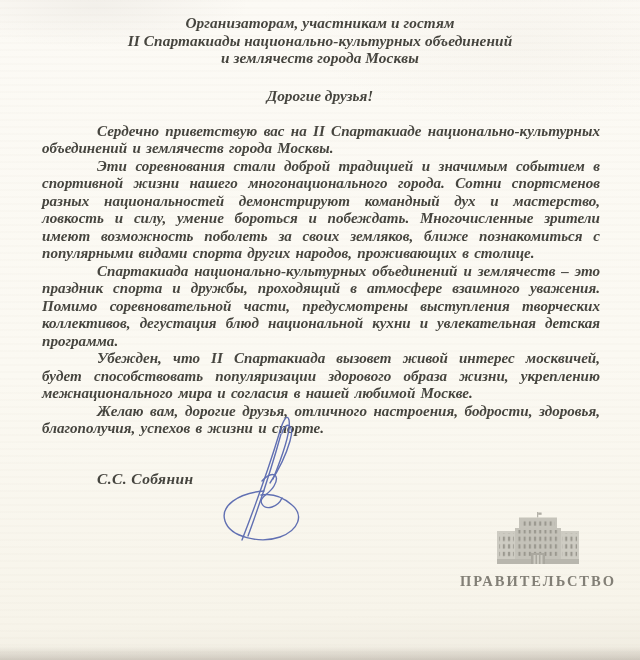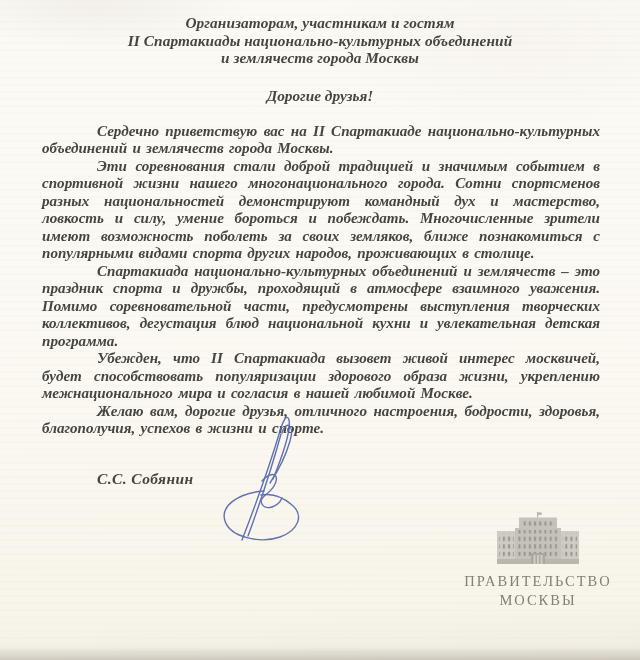--- a/index.html
+++ b/index.html
@@ -79,21 +79,21 @@
     position:absolute;
     left:438px;top:512px;
     width:200px;
     text-align:center;
     color:var(--logo-grey);
   }
   .logo .building{display:block;margin:0 auto 4px auto;opacity:0.85;}
   .logo .org-line{
     font-family:"Liberation Serif","DejaVu Serif",serif;
     font-size:14.5px;
-    font-weight:normal;
+    font-weight:bold;
     letter-spacing:2px;
     line-height:19px;
   }
 </style>
 </head>
 <body>
 
 <div class="page">
   <div class="texture"></div>
 
@@ -139,15 +139,14 @@
       <rect x="21" y="18" width="42" height="26" fill="url(#win)"></rect>
       <rect x="3" y="21.5" width="15" height="23" fill="url(#win)"></rect>
       <rect x="66" y="21.5" width="15" height="23" fill="url(#win)"></rect>
       <rect x="1" y="47" width="82" height="5" fill="#aeaca3"></rect>
       <rect x="35" y="41" width="14" height="11" fill="#9d9b92"></rect>
       <rect x="37.5" y="43" width="2" height="9" fill="#c7c5bc"></rect>
       <rect x="41" y="43" width="2" height="9" fill="#c7c5bc"></rect>
       <rect x="44.5" y="43" width="2" height="9" fill="#c7c5bc"></rect>
     </svg>
     <div class="org-line">ПРАВИТЕЛЬСТВО</div>
-    <div class="org-line">МОСКВЫ</div>
   </div>
 </div>
 
 </body></html>

